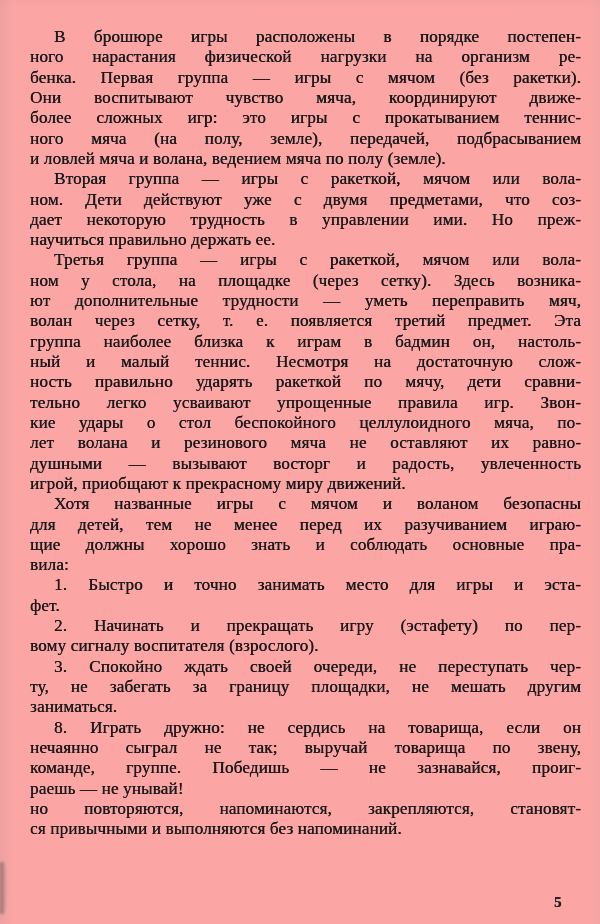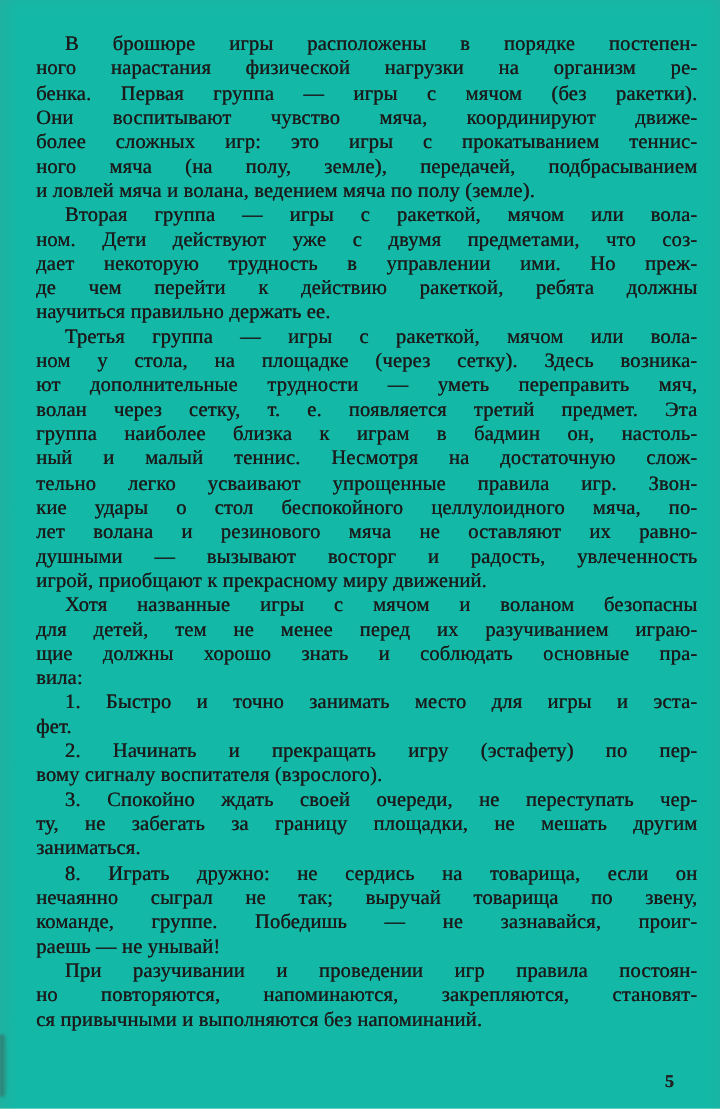--- a/index.html
+++ b/index.html
@@ -6,21 +6,21 @@
     margin: 0;
     padding: 0;
     width: 600px;
     height: 924px;
     overflow: hidden;
   }
   .page {
     position: relative;
     width: 600px;
     height: 924px;
-    background: #14b8a6;
+    background: #fca5a5;
     font-family: "Liberation Serif", "DejaVu Serif", serif;
     color: #1b1b1b;
   }
   
   .page::before {
     content: "";
     position: absolute;
     inset: 0;
     pointer-events: none;
     background:
@@ -83,47 +83,46 @@
       <div class="line indent"><span>В брошюре игры расположены в порядке постепен-</span></div>
       <div class="line"><span>ного нарастания физической нагрузки на организм ре-</span></div>
       <div class="line"><span>бенка. Первая группа — </span><span class="ital">игры с мячом (без ракетки).</span></div>
       <div class="line"><span>Они воспитывают чувство мяча, координируют движе-</span></div>
       <div class="line"><span>более сложных игр: это игры с прокатыванием теннис-</span></div>
       <div class="line"><span>ного мяча (на полу, земле), передачей, подбрасыванием</span></div>
       <div class="line end"><span>и ловлей мяча и волана, ведением мяча по полу (земле).</span></div>
       <div class="line indent"><span>Вторая группа — </span><span class="ital">игры с ракеткой, мячом или вола-</span></div>
       <div class="line"><span class="ital">ном.</span><span> Дети действуют уже с двумя предметами, что соз-</span></div>
       <div class="line"><span>дает некоторую трудность в управлении ими. Но преж-</span></div>
-      <div class="line"><span>де чем перейти к действию ракеткой, ребята должны</span></div>
       <div class="line end"><span>научиться правильно держать ее.</span></div>
       <div class="line indent"><span>Третья группа — </span><span class="ital">игры с ракеткой, мячом </span><span>или </span><span class="ital">вола-</span></div>
       <div class="line"><span class="ital">ном у стола, на площадке (через сетку).</span><span> Здесь возника-</span></div>
       <div class="line"><span>ют дополнительные трудности — уметь переправить мяч,</span></div>
       <div class="line"><span>волан через сетку, т. е. появляется третий предмет. Эта</span></div>
       <div class="line"><span>группа наиболее близка к играм в бадмин он, настоль-</span></div>
       <div class="line"><span>ный и малый теннис. Несмотря на достаточную слож-</span></div>
+      <div class="line"><span>ность правильно ударять ракеткой по мячу, дети сравни-</span></div>
       <div class="line"><span>тельно легко усваивают упрощенные правила игр. Звон-</span></div>
       <div class="line"><span>кие удары о стол беспокойного целлулоидного мяча, по-</span></div>
       <div class="line"><span>лет волана и резинового мяча не оставляют их равно-</span></div>
       <div class="line"><span>душными — вызывают восторг и радость, увлеченность</span></div>
       <div class="line end"><span>игрой, приобщают к прекрасному миру движений.</span></div>
       <div class="line indent"><span>Хотя названные игры с мячом и воланом безопасны</span></div>
       <div class="line"><span>для детей, тем не менее перед их разучиванием играю-</span></div>
       <div class="line"><span>щие должны хорошо знать и соблюдать основные пра-</span></div>
       <div class="line end"><span>вила:</span></div>
       <div class="line indent"><span>1. Быстро и точно занимать место для игры и эста-</span></div>
       <div class="line end"><span>фет.</span></div>
       <div class="line indent"><span>2. Начинать и прекращать игру (эстафету) по пер-</span></div>
       <div class="line end"><span>вому сигналу воспитателя (взрослого).</span></div>
       <div class="line indent"><span>3. Спокойно ждать своей очереди, не переступать чер-</span></div>
       <div class="line"><span>ту, не забегать за границу площадки, не мешать другим</span></div>
       <div class="line end"><span>заниматься.</span></div>
       <div class="line indent"><span>8. Играть дружно: не сердись на товарища, если он</span></div>
       <div class="line"><span>нечаянно сыграл не так; выручай товарища по звену,</span></div>
       <div class="line"><span>команде, группе. Победишь — не зазнавайся, проиг-</span></div>
       <div class="line end"><span>раешь — не унывай!</span></div>
-      <div class="line indent"><span>При разучивании и проведении игр правила постоян-</span></div>
       <div class="line"><span>но повторяются, напоминаются, закрепляются, становят-</span></div>
       <div class="line end"><span>ся привычными и выполняются без напоминаний.</span></div>
     </div>
   <div class="smudge"></div>
   <div class="page-number">5</div>
 </div>
 
 </body></html>

